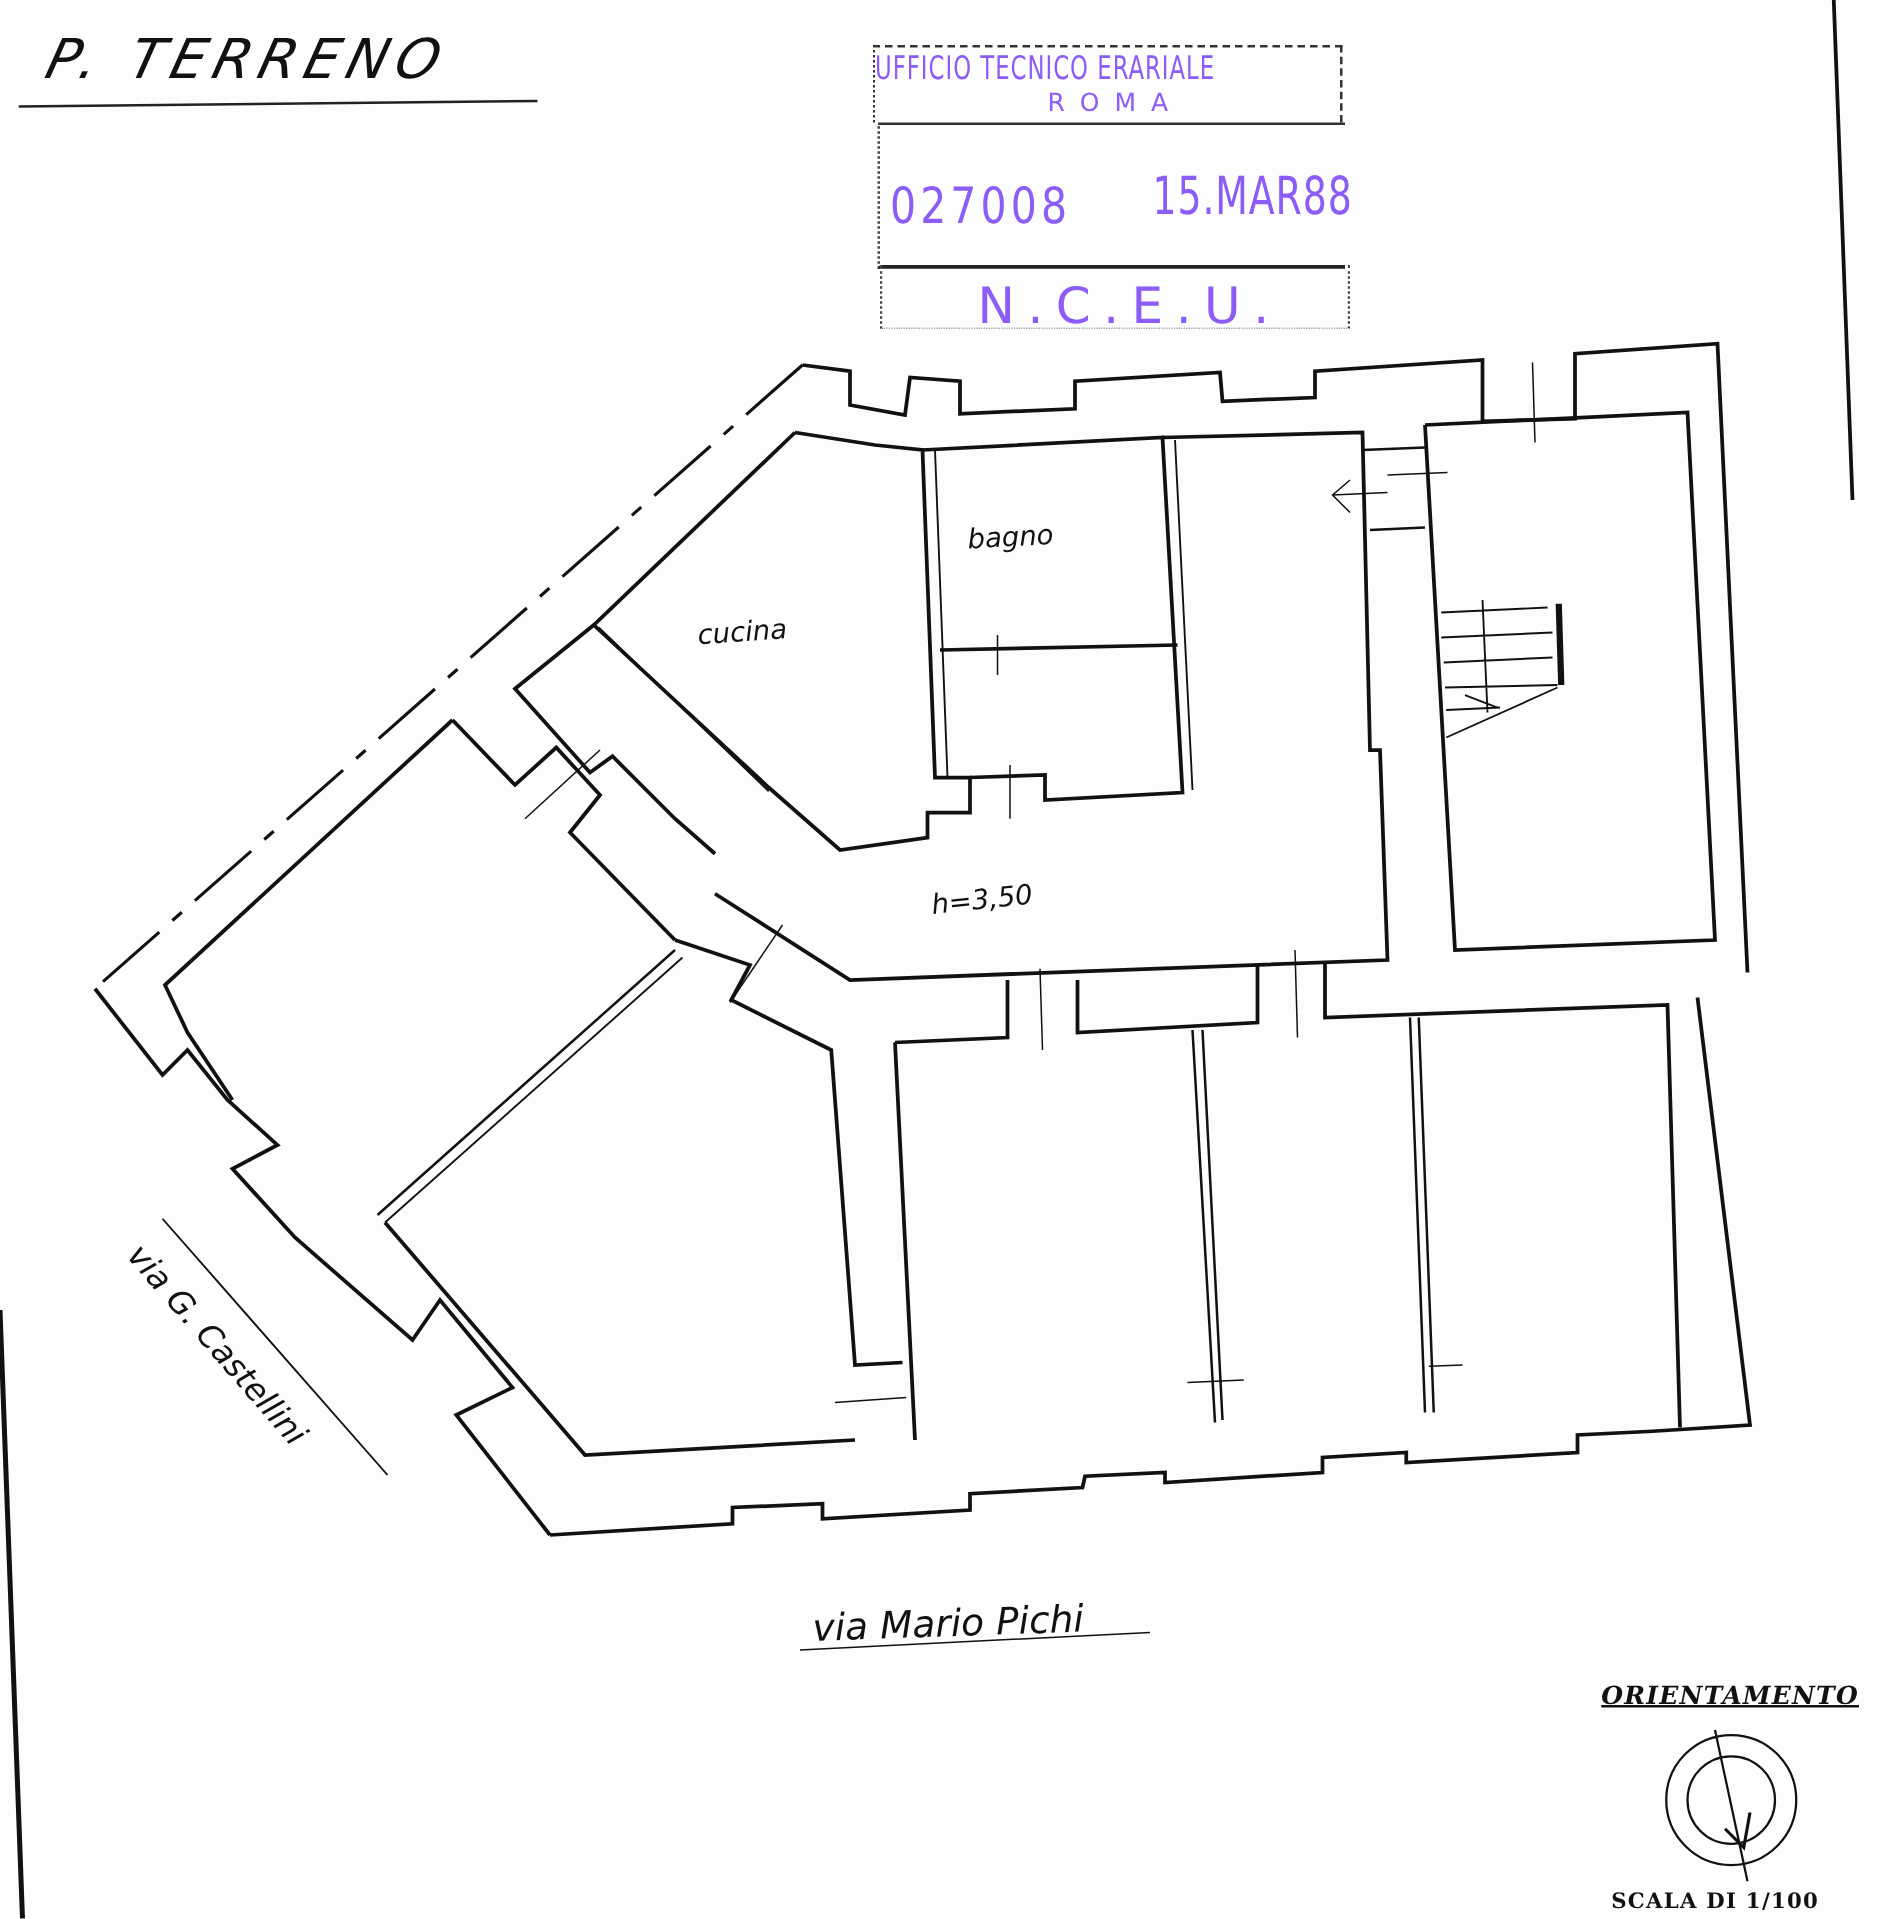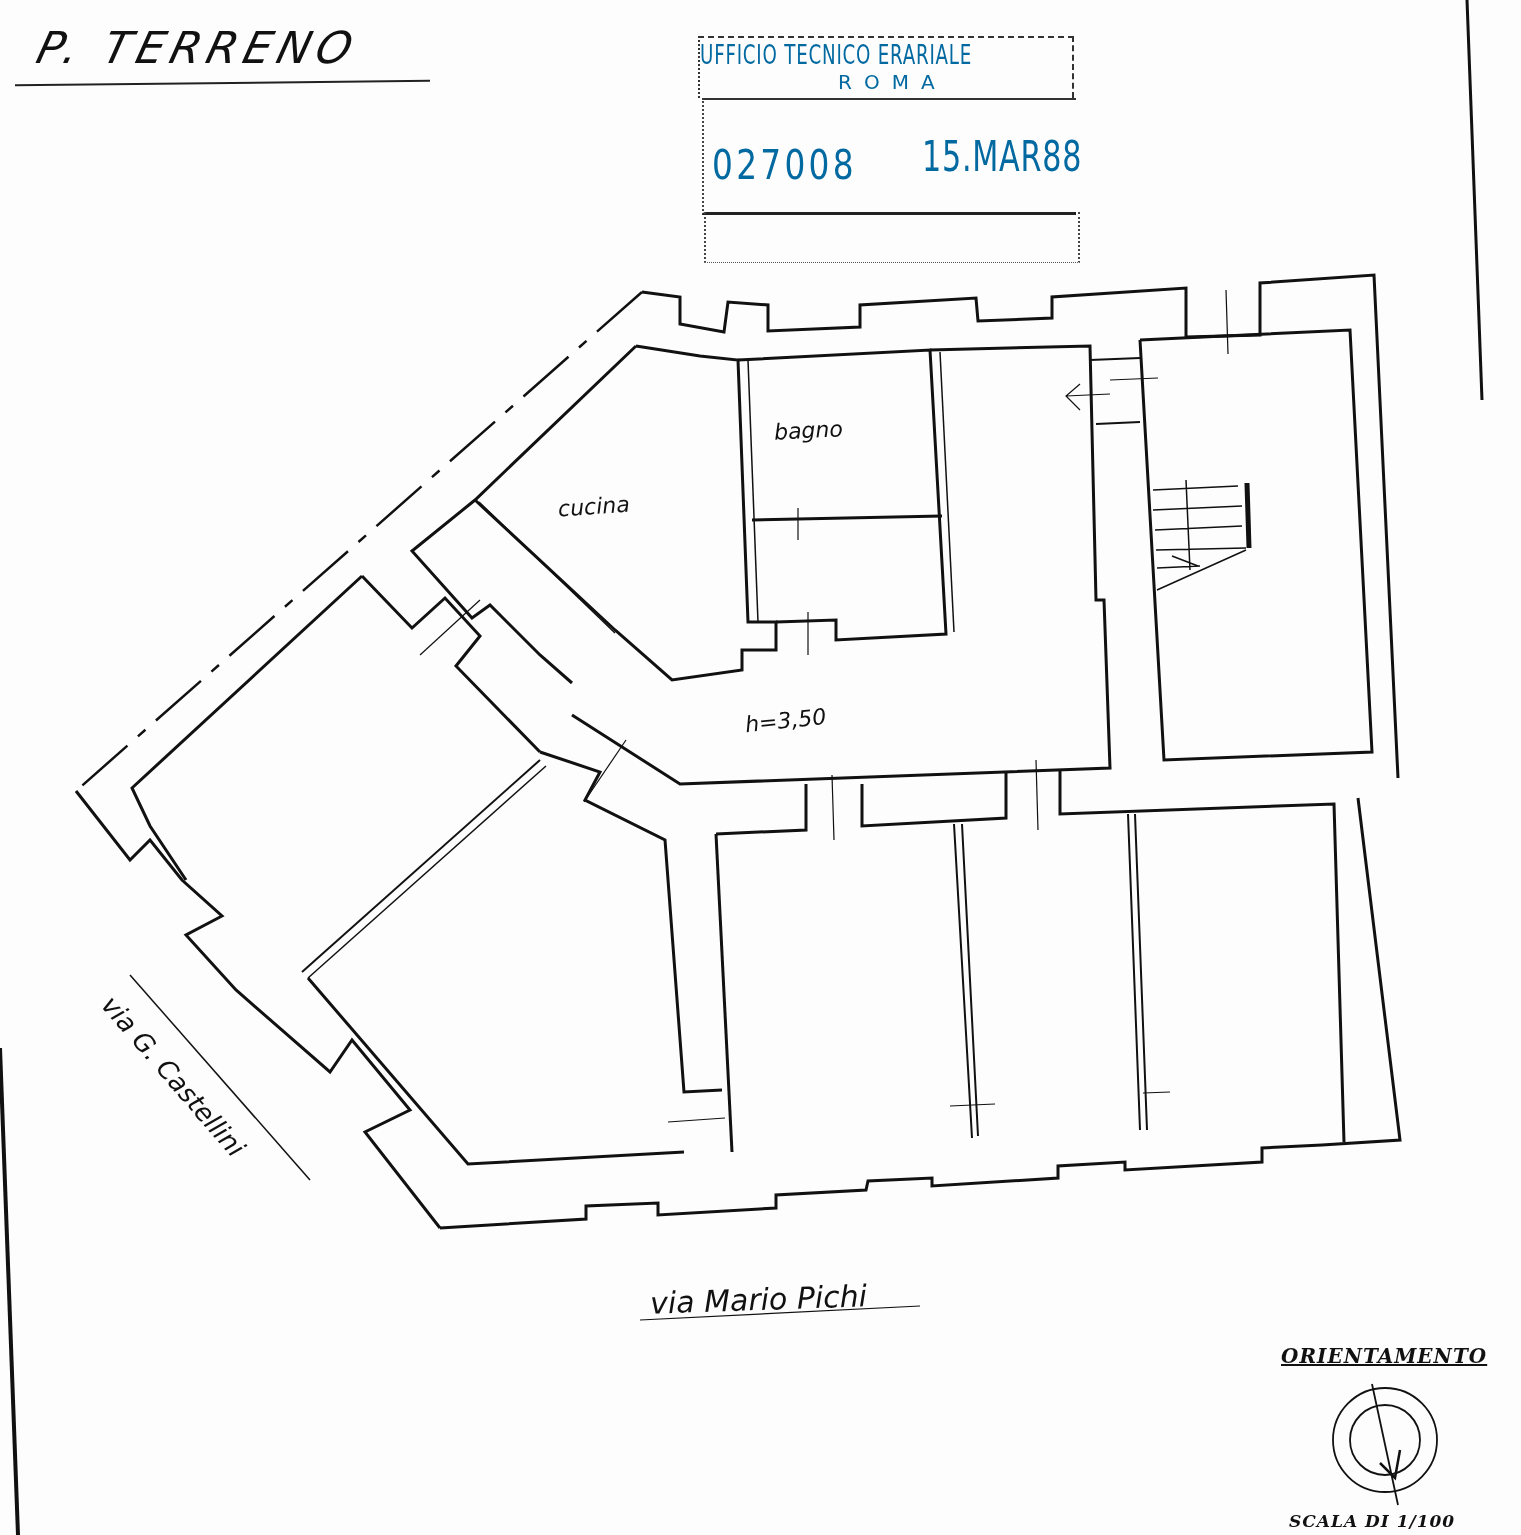--- a/index.html
+++ b/index.html
@@ -2,50 +2,51 @@
 <html><head>
 <meta charset="utf-8">
 <style>
   html, body { margin: 0; padding: 0; background: #ffffff; }
   body { width: 1521px; height: 1535px; position: relative; overflow: hidden; }
   .page { position: absolute; left: 0; top: 0; width: 1521px; height: 1535px; background: #fdfdfd; }
   svg.plan { position: absolute; left: 0; top: 0; }
   .hand { position: absolute; font-family: "DejaVu Sans", sans-serif; font-style: italic; color: #111; white-space: nowrap; }
   .title { left: 38px; top: 22px; font-size: 44px; letter-spacing: 6px; transform: skewX(-14deg); font-weight: 300; }
   .title-rule { position: absolute; left: 15px; top: 82px; width: 415px; height: 2px; background: #222; transform: rotate(-0.6deg); }
-  .stamp { position: absolute; left: 698px; top: 36px; width: 376px; height: 240px; font-family: "DejaVu Sans Mono", monospace; color: #0369a1; }
+  .stamp { position: absolute; left: 698px; top: 36px; width: 376px; height: 240px; font-family: "DejaVu Sans Mono", monospace; color: #8b5cf6; }
   .stamp .row1 { position: absolute; left: 0; top: 0; width: 372px; height: 60px; border: 2px dashed #333; border-bottom: none; border-left-style: dotted; }
   .stamp .office { position: absolute; left: 2px; top: 4px; font-size: 26px; letter-spacing: 1px; font-family: "DejaVu Sans", sans-serif; font-stretch: condensed; transform: scaleX(0.78); transform-origin: left; width: 470px; }
   .stamp .city { position: absolute; left: 140px; top: 34px; font-size: 20px; letter-spacing: 12px; font-family: "DejaVu Sans", sans-serif; }
   .stamp .row2 { position: absolute; left: 4px; top: 62px; width: 372px; height: 112px; border-top: 2px solid #333; border-bottom: 3px solid #222; border-left: 2px dotted #444; }
   .stamp .num { position: absolute; left: 14px; top: 106px; font-size: 40px; letter-spacing: 4px; font-family: "DejaVu Sans", sans-serif; transform: scaleX(0.82); transform-origin: left; }
   .stamp .date { position: absolute; left: 224px; top: 96px; font-size: 42px; font-family: "DejaVu Sans", sans-serif; transform: scaleX(0.72); transform-origin: left; letter-spacing: 1px; }
   .stamp .reg { position: absolute; left: 84px; top: 186px; font-size: 40px; letter-spacing: 10px; font-family: "DejaVu Sans", sans-serif; }
   .stamp .row3 { position: absolute; left: 6px; top: 176px; width: 372px; height: 50px; border-left: 2px dotted #444; border-bottom: 1px dotted #555; border-right: 2px dotted #444; }
   .room { font-size: 22px; }
   .street { font-size: 30px; }
   .orient-label { position: absolute; left: 1281px; top: 1344px; font-family: "DejaVu Serif", serif; font-style: italic; font-weight: bold; font-size: 20px; letter-spacing: 1px; color: #111; text-decoration: underline; }
-  .scale-label { position: absolute; left: 1289px; top: 1511px; font-family: "DejaVu Serif", serif; font-style: italic; font-weight: bold; font-size: 17px; letter-spacing: 1px; color: #111; }
+  .scale-label { position: absolute; left: 1289px; top: 1511px; font-family: "DejaVu Serif", serif; font-weight: bold; font-size: 17px; letter-spacing: 1px; color: #111; }
 </style>
 </head>
 <body>
 
 <div class="page">
 
   <div class="hand title">P. TERRENO</div>
   <div class="title-rule"></div>
 
   <div class="stamp">
     <div class="row1"></div>
     <div class="office">UFFICIO TECNICO ERARIALE</div>
     <div class="city">ROMA</div>
     <div class="row2"></div>
     <div class="num">027008</div>
     <div class="date">15.MAR88</div>
     <div class="row3"></div>
+    <div class="reg">N.C.E.U.</div>
   </div>
 
   <svg class="plan" width="1521" height="1535" viewBox="0 0 1521 1535">
     <g fill="none" stroke="#111" stroke-width="3" stroke-linejoin="miter">
 
       <line x1="1467" y1="0" x2="1482" y2="400" stroke-width="3"></line>
       <line x1="0" y1="1048" x2="18" y2="1535" stroke-width="4"></line>
 
       <path d="M642 292 L76 791" stroke-dasharray="60 14 10 14" stroke-width="2.5"></path>
       <path d="M76 791 L130 860 L150 840 L182 880 L222 916 L186 935 L236 990 L330 1072 L352 1040 L410 1110 L365 1132 L440 1228"></path>

